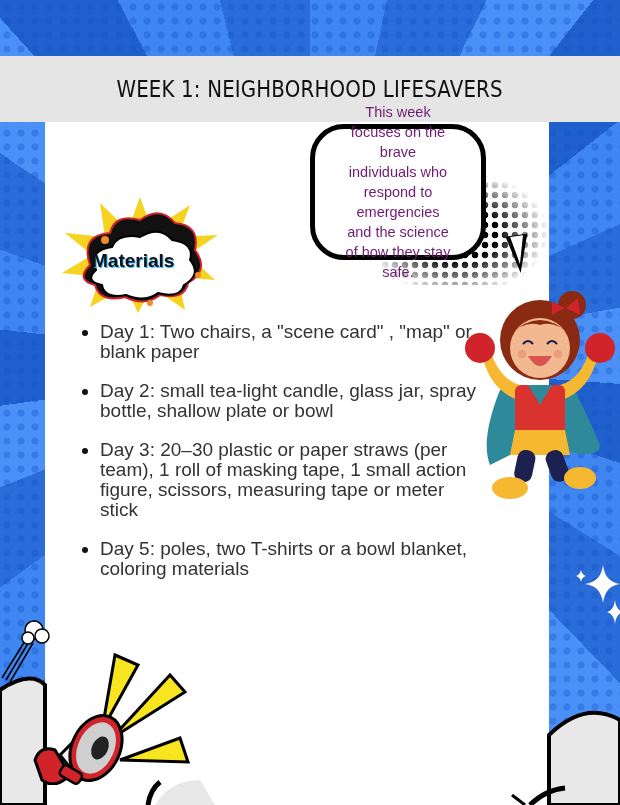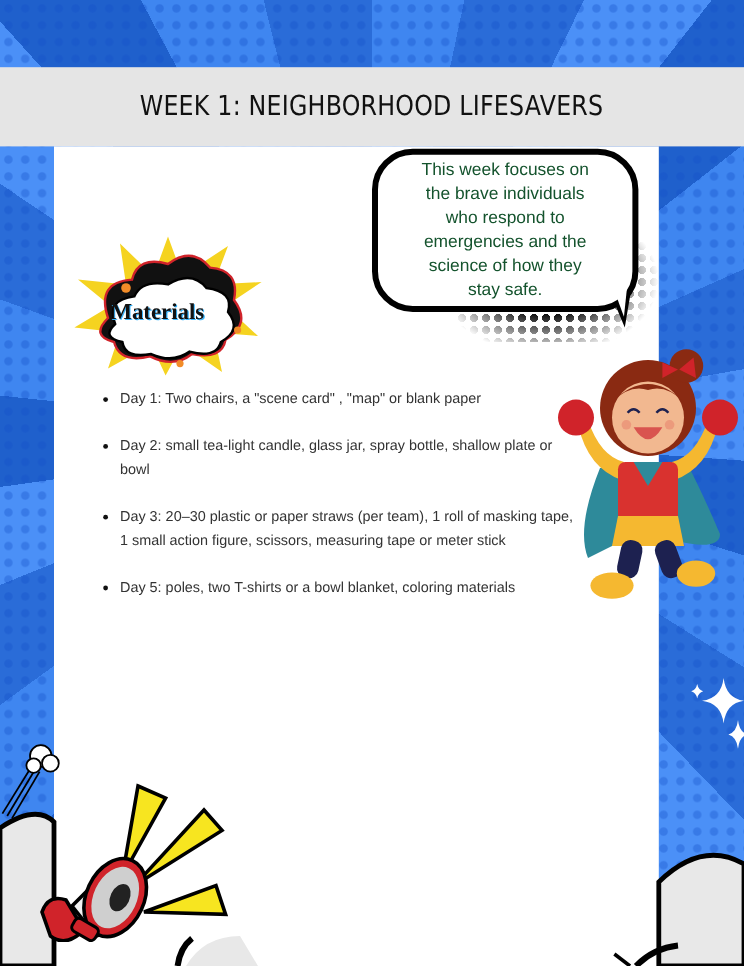--- a/index.html
+++ b/index.html
@@ -32,26 +32,26 @@
     transform: scaleX(0.86);
   }
   .panel {
     position: absolute; left: 45px; top: 122px; width: 504px; height: 683px;
     background: #ffffff;
   }
   .clouds-bottom {
     position: absolute; left: 0; top: 640px; width: 620px; height: 165px;
   }
   .speech {
-    position: absolute; left: 310px; top: 124px; width: 222px; height: 136px;
+    position: absolute; left: 310px; top: 124px; width: 176px; height: 136px;
     border: 5px solid #000; border-radius: 34px; background: #fff;
     box-sizing: border-box;
     display: flex; align-items: center; justify-content: center;
     text-align: center; padding: 6px 30px;
-    font-size: 14.5px; line-height: 20px; color: #14532d;
+    font-size: 14.5px; line-height: 20px; color: #701a75;
     z-index: 4;
   }
   .halftone {
     position: absolute; left: 380px; top: 170px; width: 170px; height: 115px;
     background: radial-gradient(circle, #000 3.2px, transparent 3.6px) 0 0/10px 10px;
     -webkit-mask: radial-gradient(ellipse at 45% 55%, #000 30%, transparent 70%);
             mask: radial-gradient(ellipse at 45% 55%, #000 30%, transparent 70%);
     z-index: 3;
   }
   .speech-tail {
@@ -62,26 +62,26 @@
   .speech-tail-inner {
     position: absolute; left: 512px; top: 236px; width: 0; height: 0;
     border-left: 6px solid transparent; border-right: 7px solid transparent;
     border-top: 28px solid #fff; transform: rotate(-8deg); z-index: 5;
   }
   .materials-badge {
     position: absolute; left: 60px; top: 195px; width: 160px; height: 120px; z-index: 4;
   }
   .materials-label {
     position: absolute; left: 92px; top: 250px; z-index: 6;
-    font-family: Liberation Serif, serif; font-weight: bold; font-size: 19px;
+    font-family: Liberation Sans, sans-serif; font-weight: bold; font-size: 19px;
     color: #111; text-shadow: 1px 1px 0 #38b6ff;
   }
   .materials-list {
     position: absolute; left: 80px; top: 322px; width: 385px; margin: 0; padding: 0 0 0 20px;
-    font-size: 12px; line-height: 20px; color: #333; z-index: 4;
+    font-size: 19px; line-height: 20px; color: #333; z-index: 4;
   }
   .materials-list li { margin-bottom: 19px; }
   .materials-list li::marker { color: #111; }
   .hero { position: absolute; left: 460px; top: 280px; width: 160px; height: 225px; z-index: 6; }
   .megaphone { position: absolute; left: 30px; top: 620px; width: 175px; height: 165px; z-index: 6; }
   .sparkles { position: absolute; left: 575px; top: 560px; width: 45px; height: 80px; z-index: 5; }
   .puff-left { position: absolute; left: 0; top: 608px; width: 50px; height: 80px; z-index: 5; }
 </style>
 </head>
 <body>

